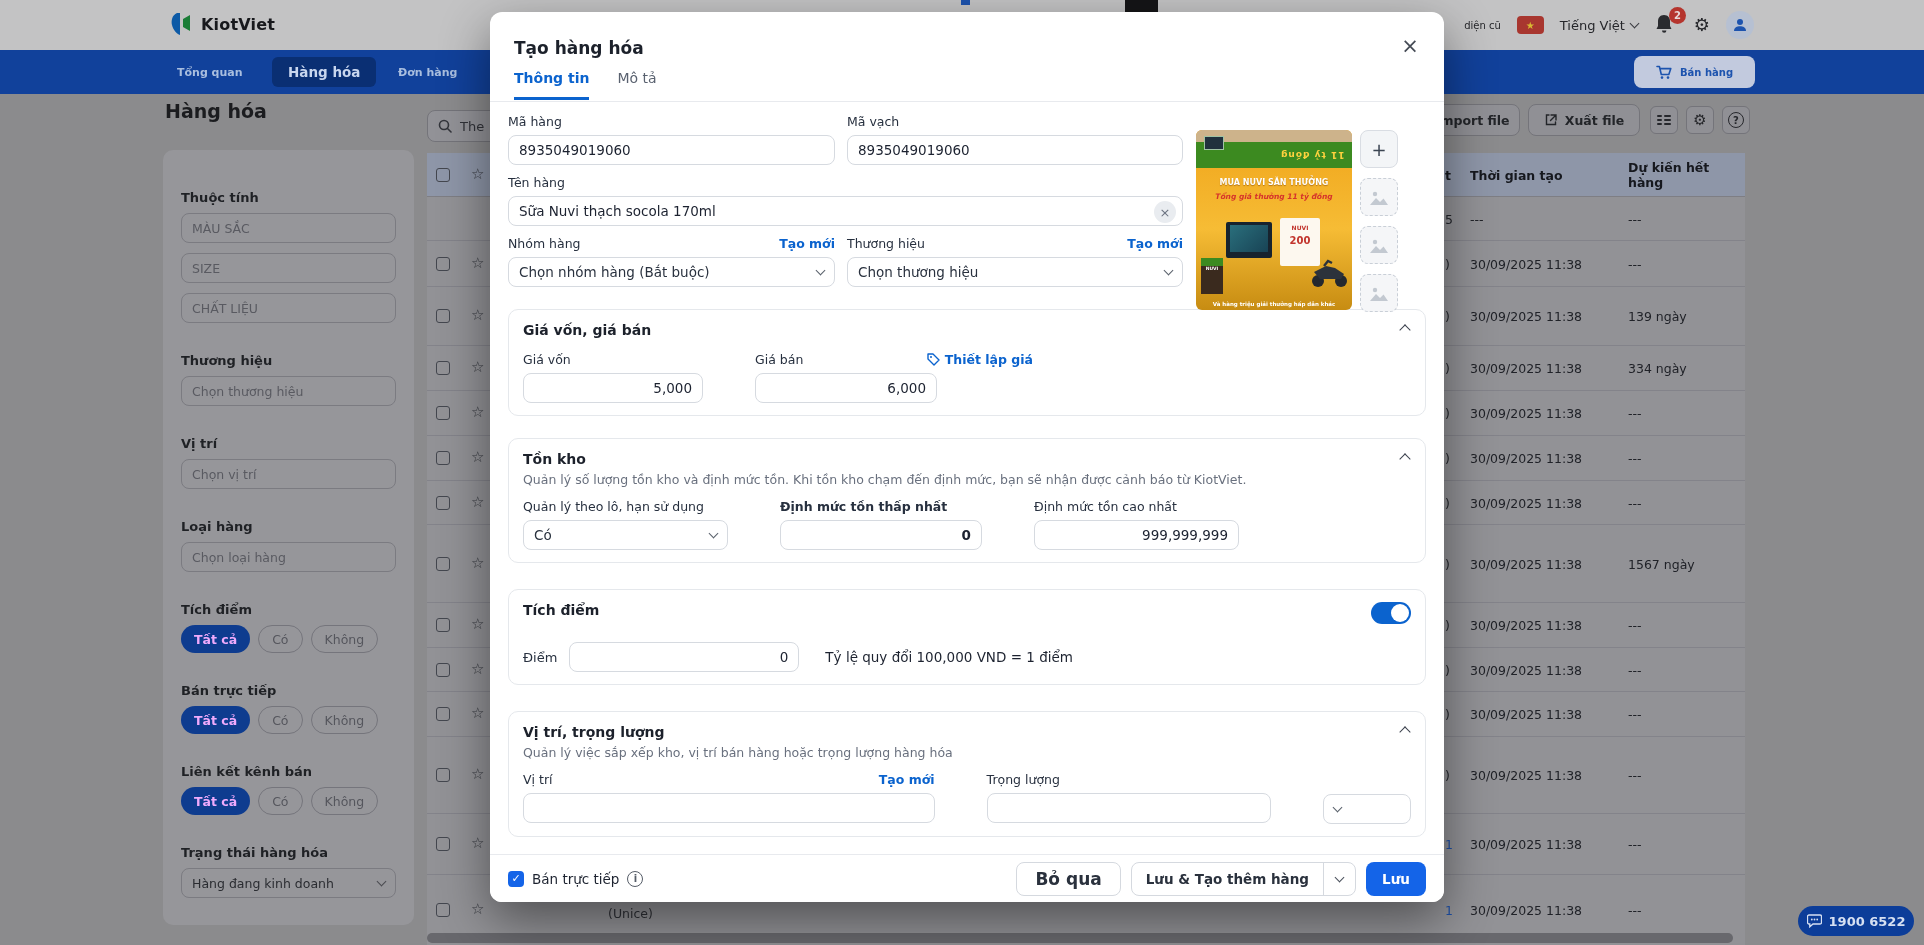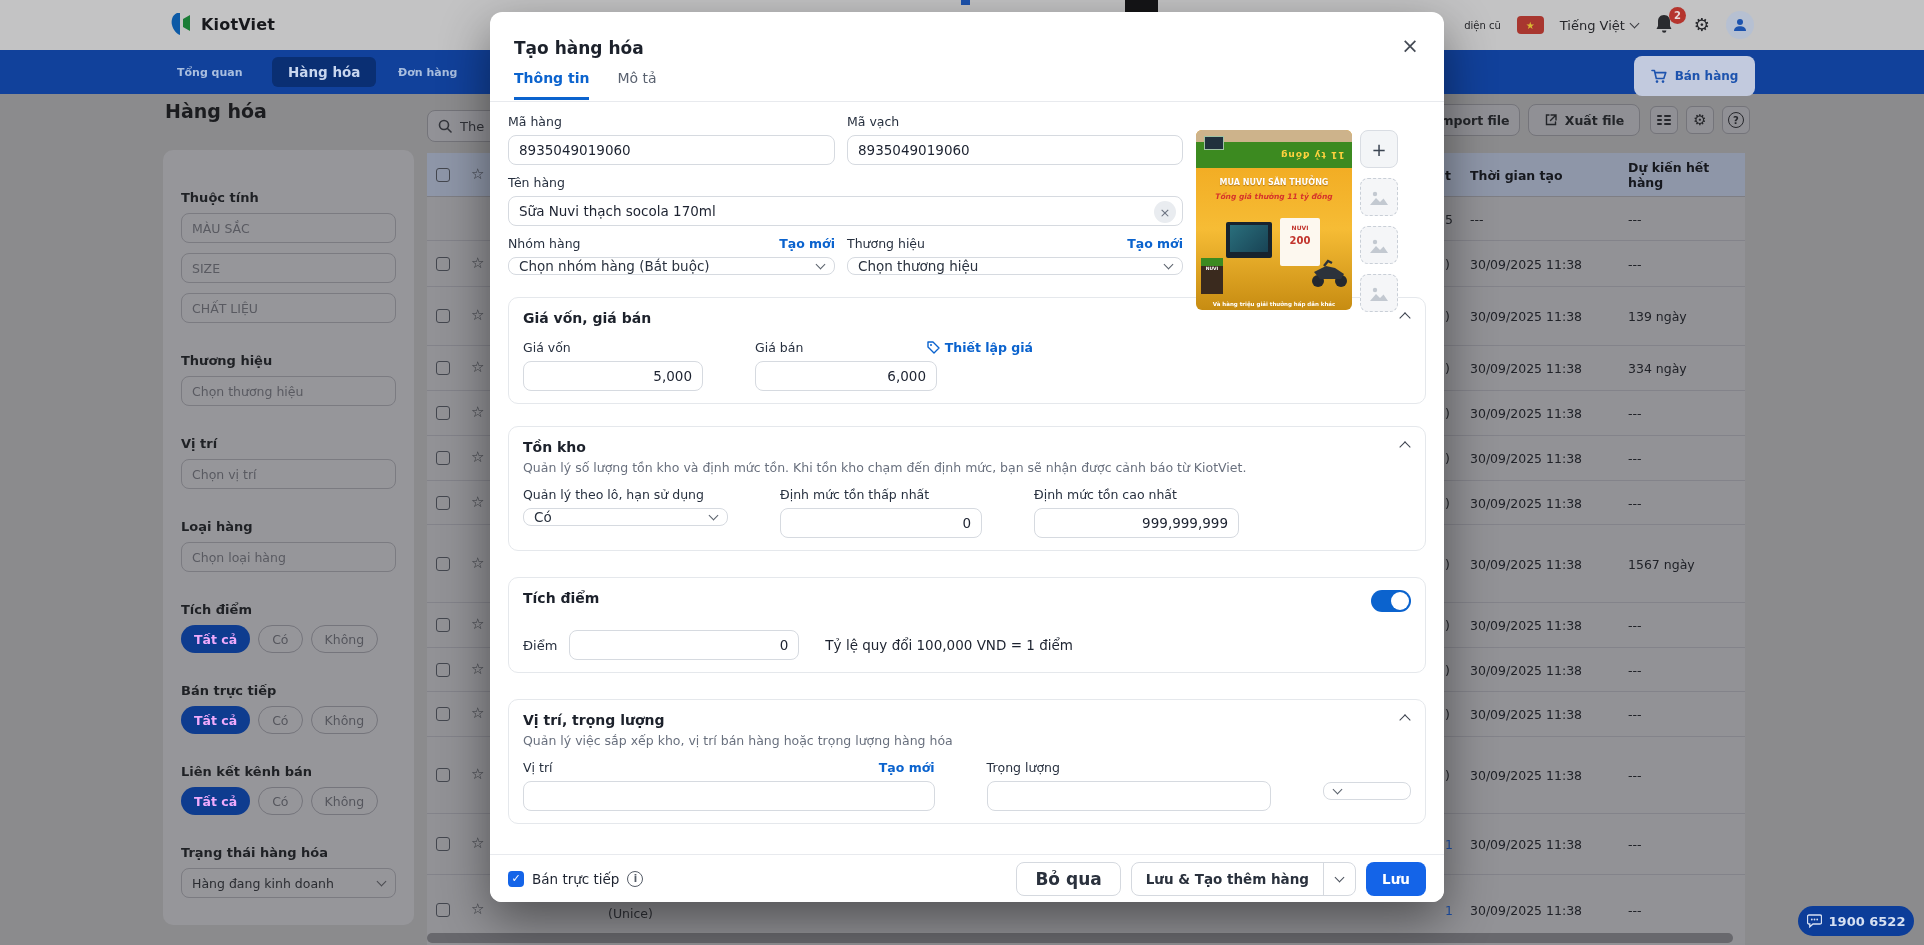--- a/index.html
+++ b/index.html
@@ -18,21 +18,21 @@
   .bell-wrap{position:relative;width:24px;height:24px;}
   .badge{position:absolute;top:-6px;right:-8px;min-width:17px;height:17px;border-radius:9px;background:#b5352e;color:#e8d9d8;font-size:10px;font-weight:700;display:flex;align-items:center;justify-content:center;}
   .gear-glyph{font-size:18px;color:#26272b;line-height:1;}
   .avatar{width:28px;height:28px;border-radius:50%;background:#b6c0d2;display:flex;align-items:center;justify-content:center;}
   .dark-sliver{position:absolute;left:1125px;top:0;width:33px;height:13px;background:#151517;}
   .blue-dot{position:absolute;left:961px;top:0;width:9px;height:5px;background:#1d53ae;}
 
   .navbar{position:absolute;left:0;top:50px;width:1924px;height:44px;background:#11419b;}
   .nav-item{position:absolute;top:0;height:44px;display:flex;align-items:center;font-size:11px;font-weight:600;color:#a9bedf;}
   .nav-pill{position:absolute;top:7px;height:30px;display:flex;align-items:center;padding:0 16px;border-radius:6px;background:#0a2f73;color:#c9d7ef;font-size:13.5px;font-weight:600;}
-  .sell-btn{position:absolute;left:1634px;top:6px;width:121px;height:40px;border-radius:8px;background:#c2cade;display:flex;align-items:center;justify-content:center;gap:8px;color:#1d53ae;font-size:12px;font-weight:700;}
+  .sell-btn{position:absolute;left:1634px;top:6px;width:121px;height:32px;border-radius:8px;background:#c2cade;display:flex;align-items:center;justify-content:center;gap:8px;color:#1d53ae;font-size:10px;font-weight:700;}
 
   .page-title{position:absolute;left:165px;top:100px;font-size:19px;font-weight:700;color:#1b1c1f;}
 
   .filter-card{position:absolute;left:163px;top:150px;width:251px;height:775px;background:#96969a;border-radius:10px;padding:40px 18px 0;}
   .f-label{font-size:13px;font-weight:700;color:#1f2125;margin-bottom:8px;}
   .f-input{height:30px;border:1px solid #7b7b81;border-radius:8px;display:flex;align-items:center;padding:0 10px;font-size:12.5px;color:#595a61;margin-bottom:10px;}
   .f-group{margin-bottom:30px;}
   .pills{display:flex;gap:8px;}
   .pill{height:28px;border-radius:14px;display:flex;align-items:center;padding:0 13px;font-size:12.5px;}
   .pill.on{background:#0e3c8f;color:#f0abfc;font-weight:600;}
@@ -72,21 +72,21 @@
   .m-body{position:absolute;top:90px;left:0;right:0;bottom:48px;padding:12px 18px 0;overflow:hidden;}
   .form-area{width:675px;}
   .fr{display:flex;gap:12px;}
   .fc1{width:327px;}
   .fc2{width:336px;}
   .m-label{font-size:12.5px;color:#27303f;margin-bottom:6px;}
   .m-labelrow{display:flex;justify-content:space-between;align-items:center;margin-bottom:6px;}
   .m-link{font-size:12.5px;color:#0b63ce;font-weight:600;}
   .m-input{height:30px;border:1px solid #d6dae0;border-radius:8px;display:flex;align-items:center;padding:0 10px;font-size:13.5px;color:#1c2230;position:relative;}
   .m-input.num{justify-content:flex-end;}
-  .m-select{height:18px;border:1px solid #d6dae0;border-radius:8px;display:flex;align-items:center;justify-content:space-between;padding:0 10px;font-size:13.5px;color:#2a323f;}
+  .m-select{height:30px;border:1px solid #d6dae0;border-radius:8px;display:flex;align-items:center;justify-content:space-between;padding:0 10px;font-size:13.5px;color:#2a323f;}
   .m-select .chev{border-color:#59606b;}
   .mb10{margin-bottom:10px;}
   .clear-x{position:absolute;right:6px;top:4px;width:22px;height:22px;border-radius:50%;background:#e9ecf0;color:#6b7280;display:flex;align-items:center;justify-content:center;font-size:13px;}
   .card{width:918px;border:1px solid #e5e8ec;border-radius:10px;padding:12px 14px;position:relative;}
   .card-title{font-size:14px;font-weight:700;color:#1c212b;}
   .card-desc{font-size:12.5px;color:#69707e;margin-top:5px;}
   .collapse{position:absolute;right:16px;top:16px;width:8px;height:8px;border-right:1.6px solid #3b414d;border-bottom:1.6px solid #3b414d;transform:rotate(225deg);}
   .toggle{position:absolute;right:14px;top:12px;width:40px;height:22px;border-radius:11px;background:#0b63ce;}
   .toggle .knob{position:absolute;right:2px;top:2px;width:18px;height:18px;border-radius:50%;background:#fff;}
   .cb{width:16px;height:16px;border-radius:4px;background:#1464e8;color:#fff;font-size:11px;display:flex;align-items:center;justify-content:center;}
@@ -466,21 +466,21 @@
           <span class="collapse"></span>
           <div class="card-desc">Quản lý số lượng tồn kho và định mức tồn. Khi tồn kho chạm đến định mức, bạn sẽ nhận được cảnh báo từ KiotViet.</div>
           <div style="display:flex;gap:52px;margin-top:12px;">
             <div style="width:205px;">
               <div class="m-label">Quản lý theo lô, hạn sử dụng</div>
               <div class="m-select">
                 <span>Có</span>
                 <span class="chev"></span>
               </div>
             </div>
-            <div style="width:202px;">
+            <div style="width:202px;font-weight:bold;">
               <div class="m-label">Định mức tồn thấp nhất</div>
               <div class="m-input num">0</div>
             </div>
             <div style="width:205px;">
               <div class="m-label">Định mức tồn cao nhất</div>
               <div class="m-input num">999,999,999</div>
             </div>
           </div>
         </div>
 

